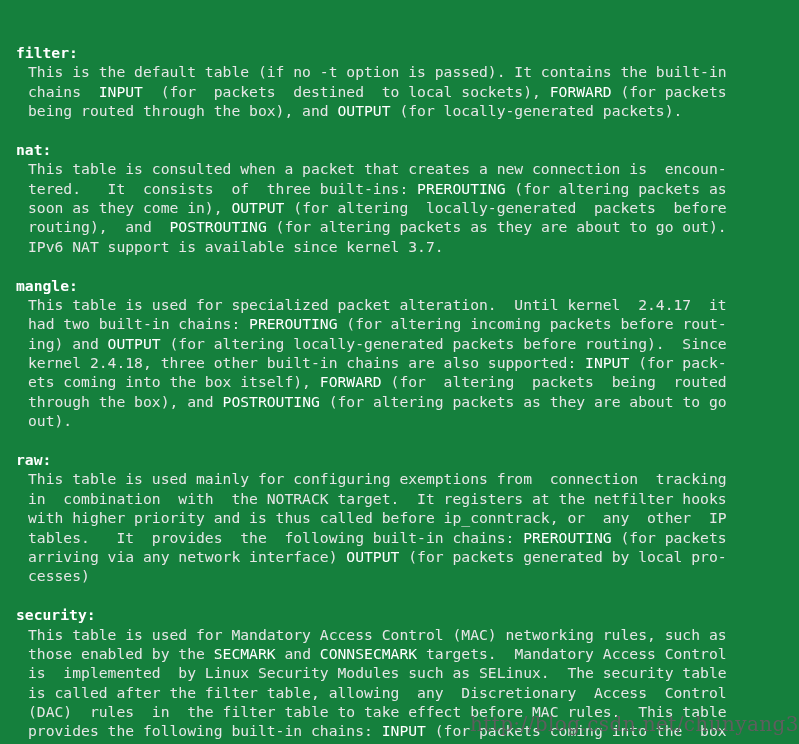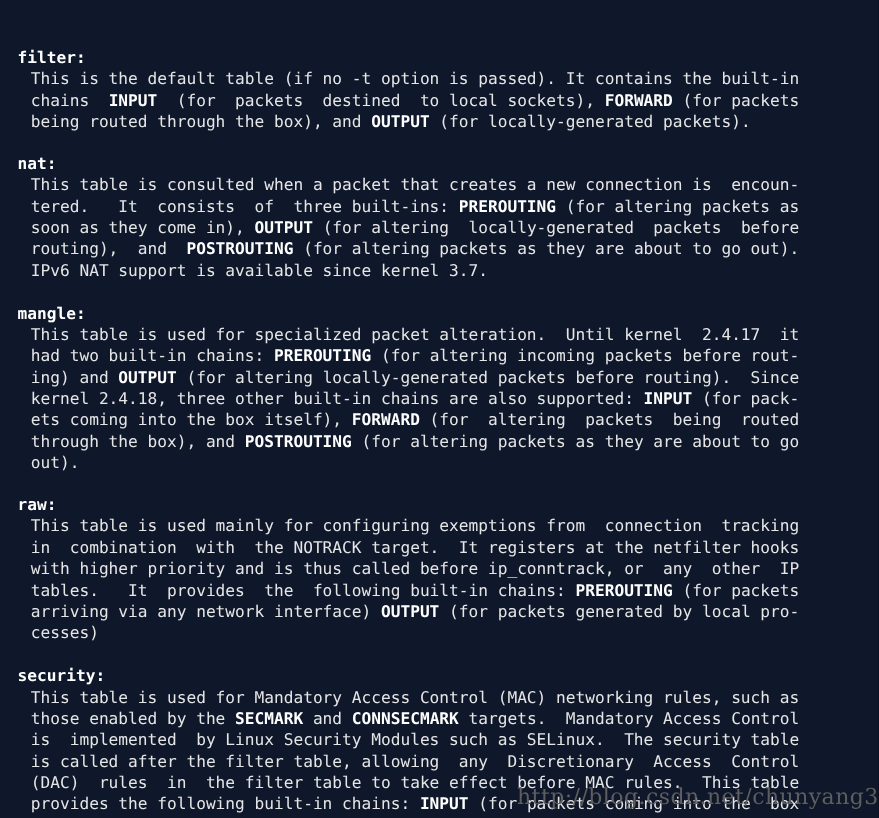--- a/index.html
+++ b/index.html
@@ -14,21 +14,21 @@
     position: relative;
     font-family: "DejaVu Sans Mono", "Liberation Mono", monospace;
   }
 
   #terminal {
     position: absolute;
     left: 0;
     top: 0;
     width: 799px;
     height: 744px;
-    background: #0f172a;
+    background: #15803d;
     color: #e6e6e6;
     font-family: "DejaVu Sans Mono", "Liberation Mono", monospace;
     font-size: 14.7px;
     line-height: 19.4px;
     letter-spacing: 0px;
     white-space: pre;
     padding-top: 4px;
     box-sizing: border-box;
   }
 
@@ -46,21 +46,21 @@
     color: #ffffff;
   }
   .body-line {
     padding-left: 28px;
   }
   .blank-line {
     height: 19.4px;
   }
 
   .b {
-    font-weight: bold;
+    font-weight: normal;
     color: #ffffff;
     margin-top: 33px;
   }
 
   #watermark {
     position: absolute;
     left: 470px;
     top: 712px;
     font-family: "DejaVu Serif", "Liberation Serif", serif;
     font-size: 20px;

